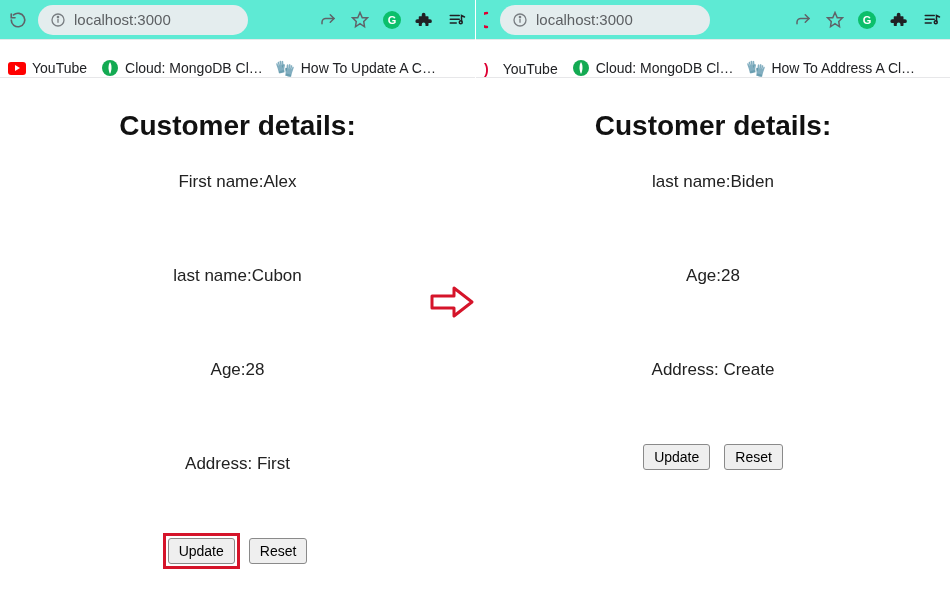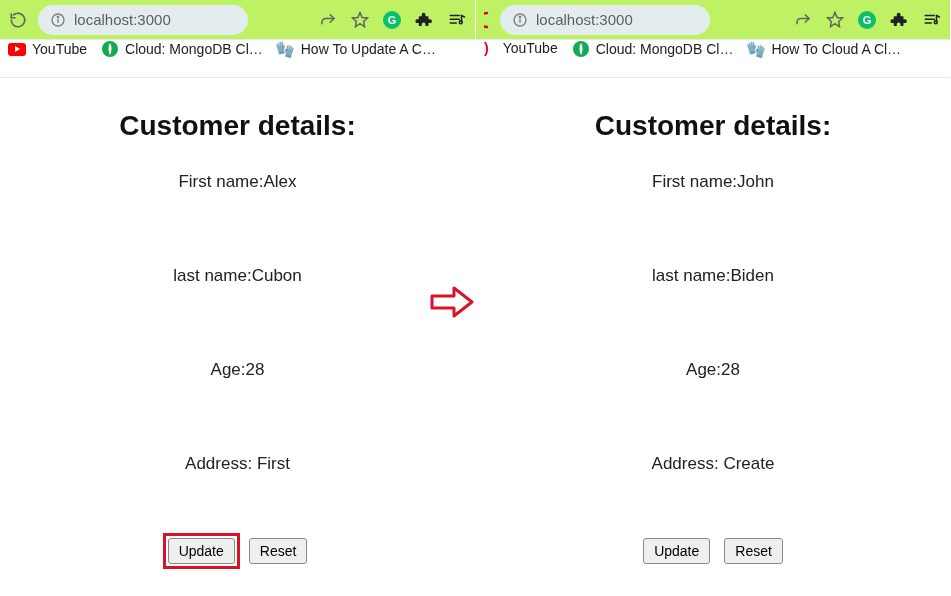--- a/index.html
+++ b/index.html
@@ -18,21 +18,21 @@
     }
     .pane {
       width: 475px;
       position: relative;
       background: #fff;
     }
     .pane + .pane { border-left: 1px solid rgba(0,0,0,0); }
 
     
     .chrome {
-      background: #bef264;
+      background: #5eead4;
       height: 40px;
       display: flex;
       align-items: center;
       padding: 4px 8px;
       gap: 10px;
       border-bottom: 1px solid #e5eaea;
     }
     .reload {
       width: 20px; height: 20px;
       display:flex; align-items:center; justify-content:center;
@@ -61,21 +61,21 @@
       width:18px;height:18px;border-radius:50%;
       background:#0bbf6b;color:#fff;
       display:flex;align-items:center;justify-content:center;
       font-size:11px;font-weight:700;
     }
     
     .bookmarks{
       background:#fff;
       height:38px;
       display:flex;
-      align-items:flex-start;
+      align-items:flex-end;
       padding:0 8px;
       gap:14px;
       border-bottom:1px solid #e7e7e9;
       font-size:14px;
       color:#202124;
       overflow:hidden;
       white-space:nowrap;
     }
     .bm{
       display:flex;align-items:center;gap:6px;
@@ -275,30 +275,27 @@
             <span class="leaf">
               <svg width="8" height="12" viewBox="0 0 8 12">
                 <path d="M4 0 C6 3 6 8 4 12 C2 8 2 3 4 0" fill="#fff"></path>
               </svg>
             </span>
           </span>
         <span>Cloud: MongoDB Cl…</span>
       </div>
       <div class="bm">
         <span class="fav mitten">🧤</span>
-        <span>How To Cloud A Cl…</span>
+        <span>How To Address A Cl…</span>
       </div>
     </div>
 
     <div class="page">
       <h1 class="title">Customer details:</h1>
 
-      <p class="field">
-        <span>First name:</span><span>John</span>
-      </p>
       <p class="field">
         <span>last name:</span><span>Biden</span>
       </p>
       <p class="field">
         <span>Age:</span><span>28</span>
       </p>
       <p class="field">
         <span>Address: </span><span>Create</span>
       </p>
 

